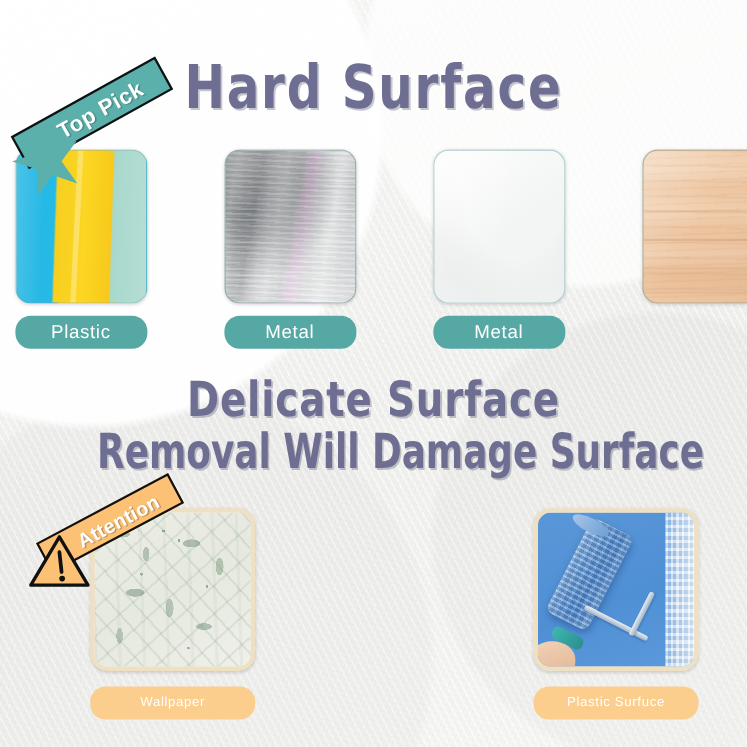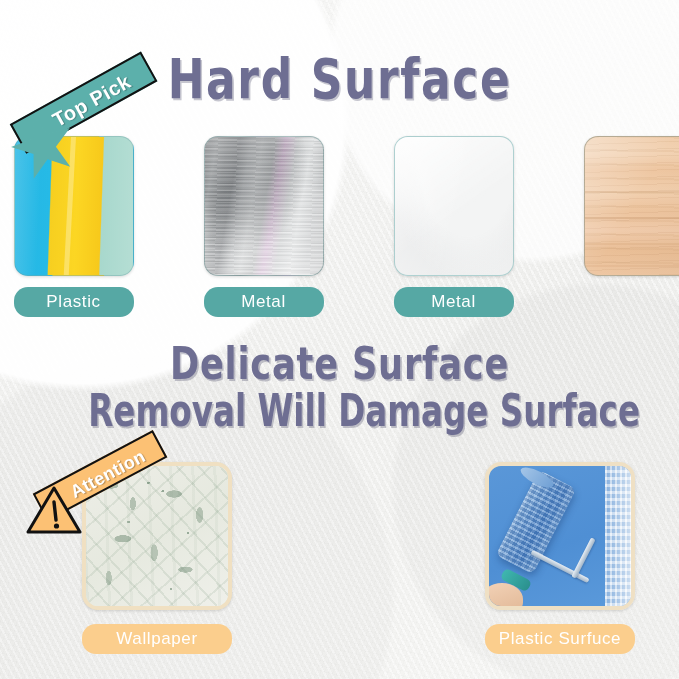--- a/index.html
+++ b/index.html
@@ -87,21 +87,21 @@
     color: #ffffff;
     font-size: 17px;
     line-height: 21px;
     text-align: center;
     font-family: "Liberation Sans", sans-serif;
     letter-spacing: 0.6px;
     box-sizing: border-box;
     white-space: nowrap;
   }
   .pill-teal   { background: #56a8a4; }
-  .pill-orange { background: #fbce8d; margin-top: 14px; min-width: 150px; font-size: 17px; }
+  .pill-orange { background: #fbce8d; margin-top: 14px; min-width: 150px; font-size: 12px; }
 
   
   .sw-plastic {
     background:
       linear-gradient(-3deg, rgba(0,0,0,0) 0, rgba(0,0,0,0) 100%),
       linear-gradient(92deg,
         #24b6e4 0%, #26bae6 30%,
         #f6cf20 31%, #fcd623 52%, #f7c91b 72%,
         #a8d8cd 73%, #b5ded4 100%);
     border: 1px solid rgba(120,170,170,0.45);

